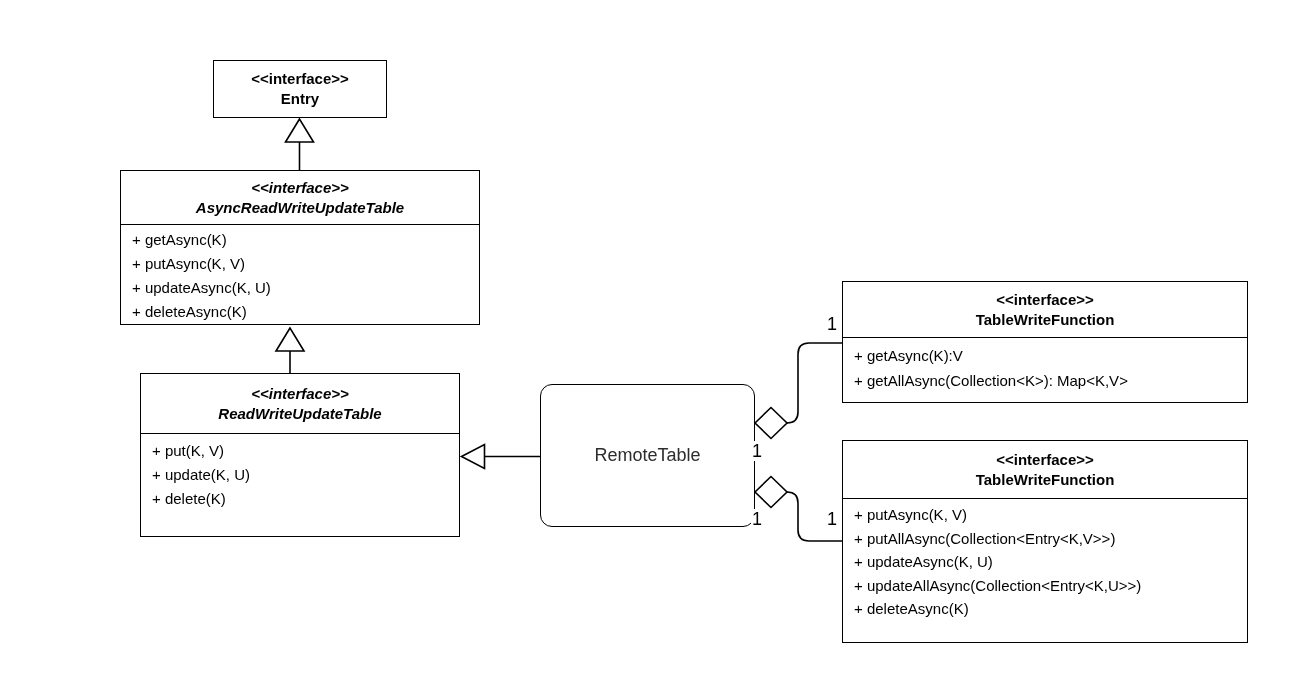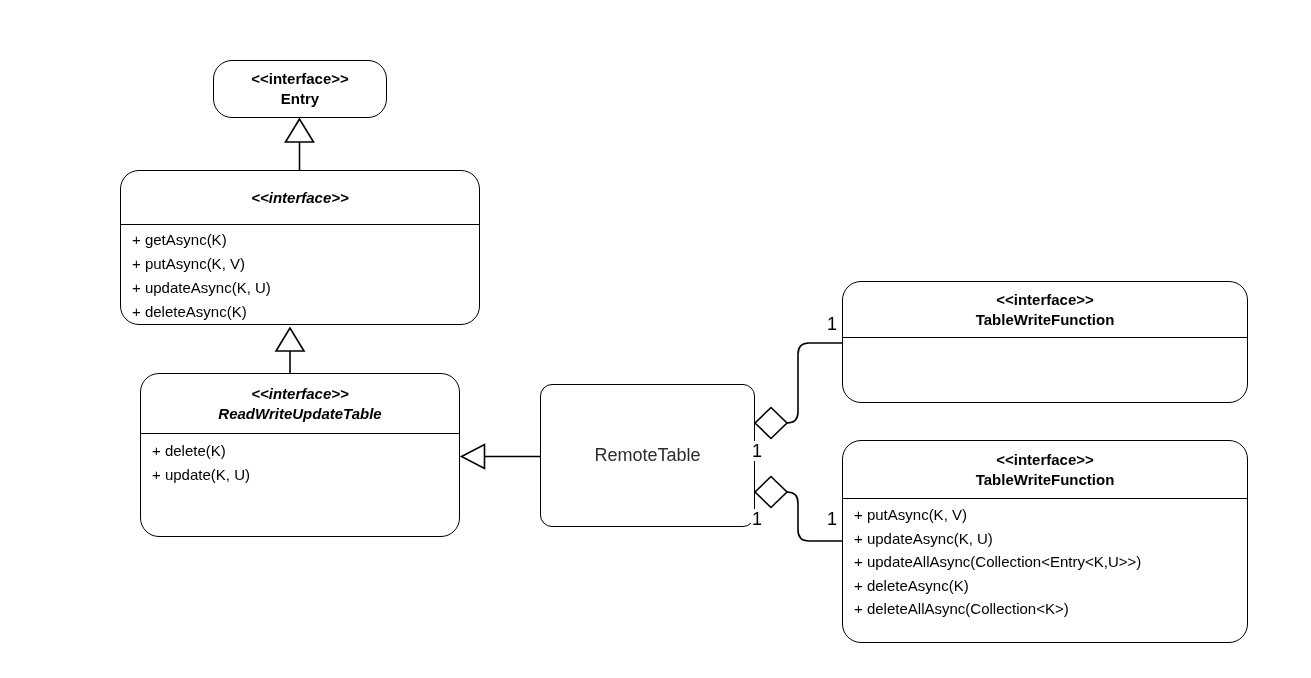--- a/index.html
+++ b/index.html
@@ -1,21 +1,21 @@
 <!DOCTYPE html>
 <html><head>
 <meta charset="utf-8">
 <style>
   html,body{margin:0;padding:0;background:#ffffff;}
   body{width:1311px;height:678px;font-family:"Liberation Sans",sans-serif;color:#000;}
   .canvas{position:relative;width:1311px;height:678px;background:#ffffff;overflow:hidden;}
   svg.connectors{position:absolute;left:0;top:0;z-index:1;}
   .edge{fill:none;stroke:#000;stroke-width:1.6;}
   .head{fill:#fff;stroke:#000;stroke-width:1.6;}
-  .uml-box{position:absolute;z-index:2;background:#fff;border:1.5px solid #000;border-radius:19px;box-sizing:border-box;}
+  .uml-box{position:absolute;z-index:2;background:#fff;border:1.5px solid #000;border-radius:0;box-sizing:border-box;}
   .hdr{display:flex;flex-direction:column;justify-content:center;align-items:center;
        text-align:center;font-weight:bold;font-size:15px;line-height:20px;
        border-bottom:1.5px solid #000;box-sizing:border-box;white-space:nowrap;}
   .uml-box.simple .hdr{border-bottom:none;height:100%;}
   .italic-hdr .hdr{font-style:italic;}
   .methods{font-size:15px;padding-left:11px;box-sizing:border-box;}
   .m{white-space:nowrap;}
   .remote-hdr{display:flex;height:100%;align-items:center;justify-content:center;
        font-size:18px;color:#2d2d2d;}
   .mult{position:absolute;z-index:3;font-size:18px;line-height:20px;background:#fff;padding:0 1px;}
@@ -56,64 +56,68 @@
   <div class="uml-box simple" style="left:213px;top:60px;width:174px;height:58px">
     <div class="hdr">
       <div>&lt;&lt;interface&gt;&gt;</div>
       <div>Entry</div>
     </div>
   </div>
 
   <div class="uml-box italic-hdr" style="left:120px;top:170px;width:360px;height:155px">
     <div class="hdr" style="height:54px">
       <div>&lt;&lt;interface&gt;&gt;</div>
+      <div>AsyncReadWriteUpdateTable</div>
     </div>
     <div class="methods" style="padding-top:3px;line-height:24px">
       <div class="m">+ getAsync(K)</div>
       <div class="m">+ putAsync(K, V)</div>
       <div class="m">+ updateAsync(K, U)</div>
       <div class="m">+ deleteAsync(K)</div>
     </div>
   </div>
 
   <div class="uml-box italic-hdr" style="left:140px;top:373px;width:320px;height:164px">
     <div class="hdr" style="height:60px">
       <div>&lt;&lt;interface&gt;&gt;</div>
       <div>ReadWriteUpdateTable</div>
     </div>
     <div class="methods" style="padding-top:5px;line-height:24px">
+      <div class="m">+ put(K, V)</div>
+      <div class="m">+ update(K, U)</div>
       <div class="m">+ delete(K)</div>
-      <div class="m">+ update(K, U)</div>
     </div>
   </div>
 
   <div class="uml-box simple" style="left:540px;top:384px;width:215px;height:143px;border-radius:12px">
     <div class="remote-hdr">RemoteTable</div>
   </div>
 
   <div class="uml-box" style="left:842px;top:281px;width:406px;height:122px">
     <div class="hdr" style="height:56px">
       <div>&lt;&lt;interface&gt;&gt;</div>
       <div>TableWriteFunction</div>
     </div>
     <div class="methods" style="padding-top:5px;line-height:25px">
+      <div class="m">+ getAsync(K):V</div>
+      <div class="m">+ getAllAsync(Collection&lt;K&gt;): Map&lt;K,V&gt;</div>
     </div>
   </div>
 
   <div class="uml-box" style="left:842px;top:440px;width:406px;height:203px">
     <div class="hdr" style="height:58px">
       <div>&lt;&lt;interface&gt;&gt;</div>
       <div>TableWriteFunction</div>
     </div>
     <div class="methods" style="padding-top:4px;line-height:23.5px">
       <div class="m">+ putAsync(K, V)</div>
+      <div class="m">+ putAllAsync(Collection&lt;Entry&lt;K,V&gt;&gt;)</div>
       <div class="m">+ updateAsync(K, U)</div>
       <div class="m">+ updateAllAsync(Collection&lt;Entry&lt;K,U&gt;&gt;)</div>
       <div class="m">+ deleteAsync(K)</div>
-      <div class="m">+ deleteAllAsync(Collection&lt;K&gt;)</div>
     </div>
   </div>
 
   <span class="mult" style="left:751px;top:441px">1</span>
   <span class="mult" style="left:826px;top:314px">1</span>
   <span class="mult" style="left:751px;top:509px">1</span>
   <span class="mult" style="left:826px;top:509px">1</span>
 
 </div>
 

